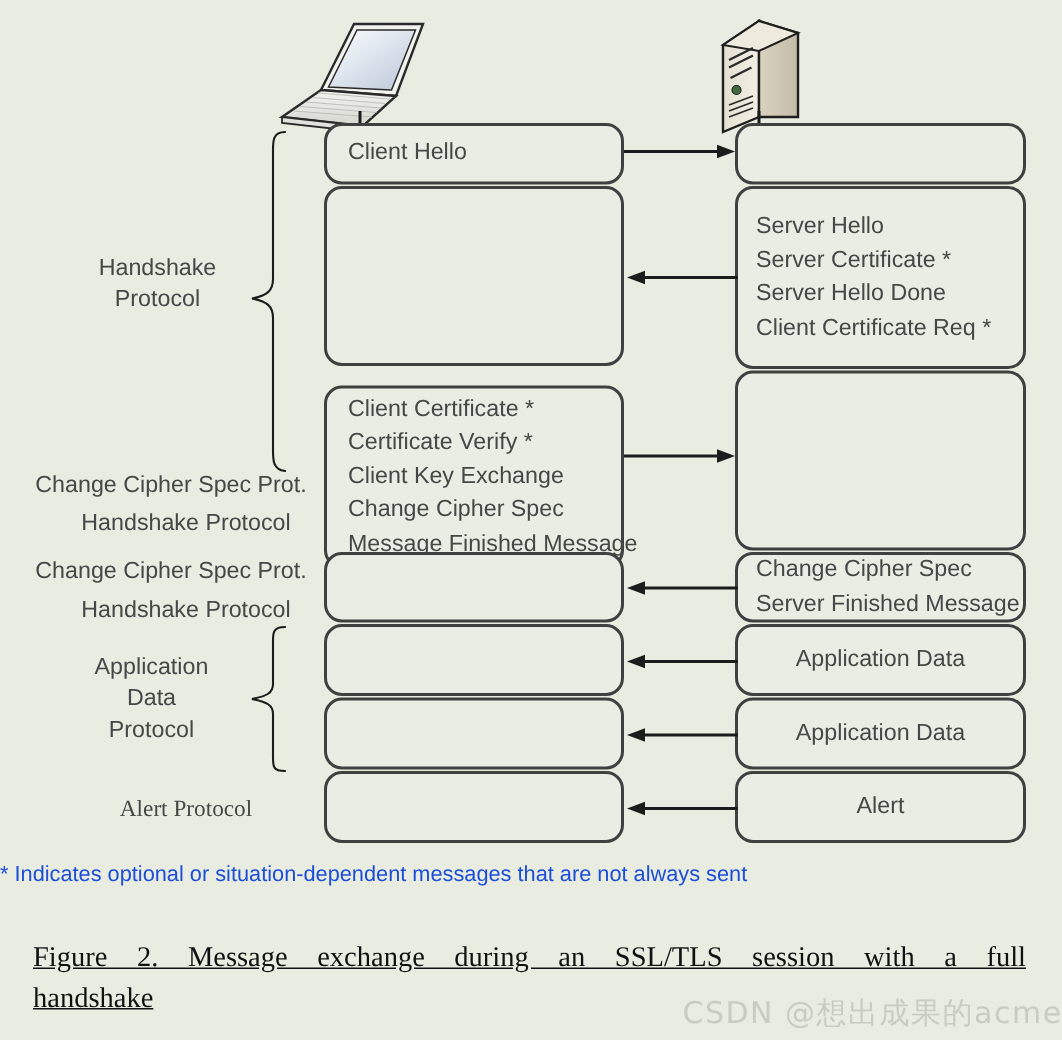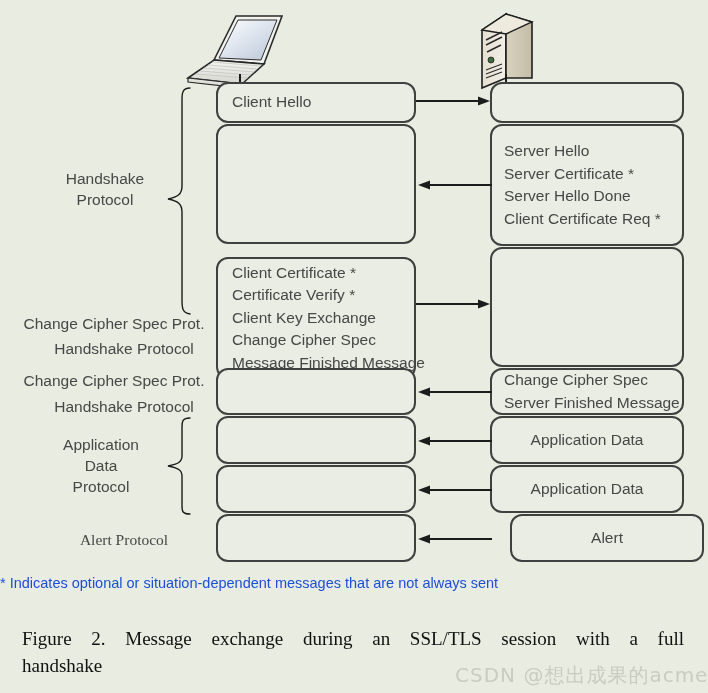--- a/index.html
+++ b/index.html
@@ -69,20 +69,21 @@
   #caption {
     position: absolute;
     left: 22px;
     top: 625px;
     width: 662px;
     font-family: "Liberation Serif", serif;
     font-size: 19px;
     line-height: 27px;
     color: #111;
     text-align: justify;
+    text-decoration: underline;
   }
   #caption .cap-line1 { display: block; text-align: justify; text-align-last: justify; }
   #caption .cap-line2 { display: block; }
   #watermark {
     position: absolute;
     left: 455px;
     top: 662px;
     font-size: 20px;
     color: #c8cdc2;
     font-family: "DejaVu Sans", sans-serif;
@@ -264,21 +265,21 @@
       <div class="line">Application Data</div>
     </div>
   </div>
 
   <div class="msgbox col-right center-text" style="left:490px; top:465px; width:194px; height:48px;">
     <div class="lines">
       <div class="line">Application Data</div>
     </div>
   </div>
 
-  <div class="msgbox col-right center-text" style="left:490px; top:514px; width:194px; height:48px;margin-left:20px;">
+  <div class="msgbox col-right center-text" style="left:490px; top:514px; width:194px; height:48px;">
     <div class="lines">
       <div class="line">Alert</div>
     </div>
   </div>
 
   <svg class="arrow-svg" style="left:416px; top:94px;" width="76" height="14" viewBox="0 0 76 14">
     <line x1="0" y1="7" x2="66" y2="7" stroke="#1c1c1c" stroke-width="2"></line>
     <polygon points="74,7 62,2.5 62,11.5" fill="#1c1c1c"></polygon>
   </svg>
 

